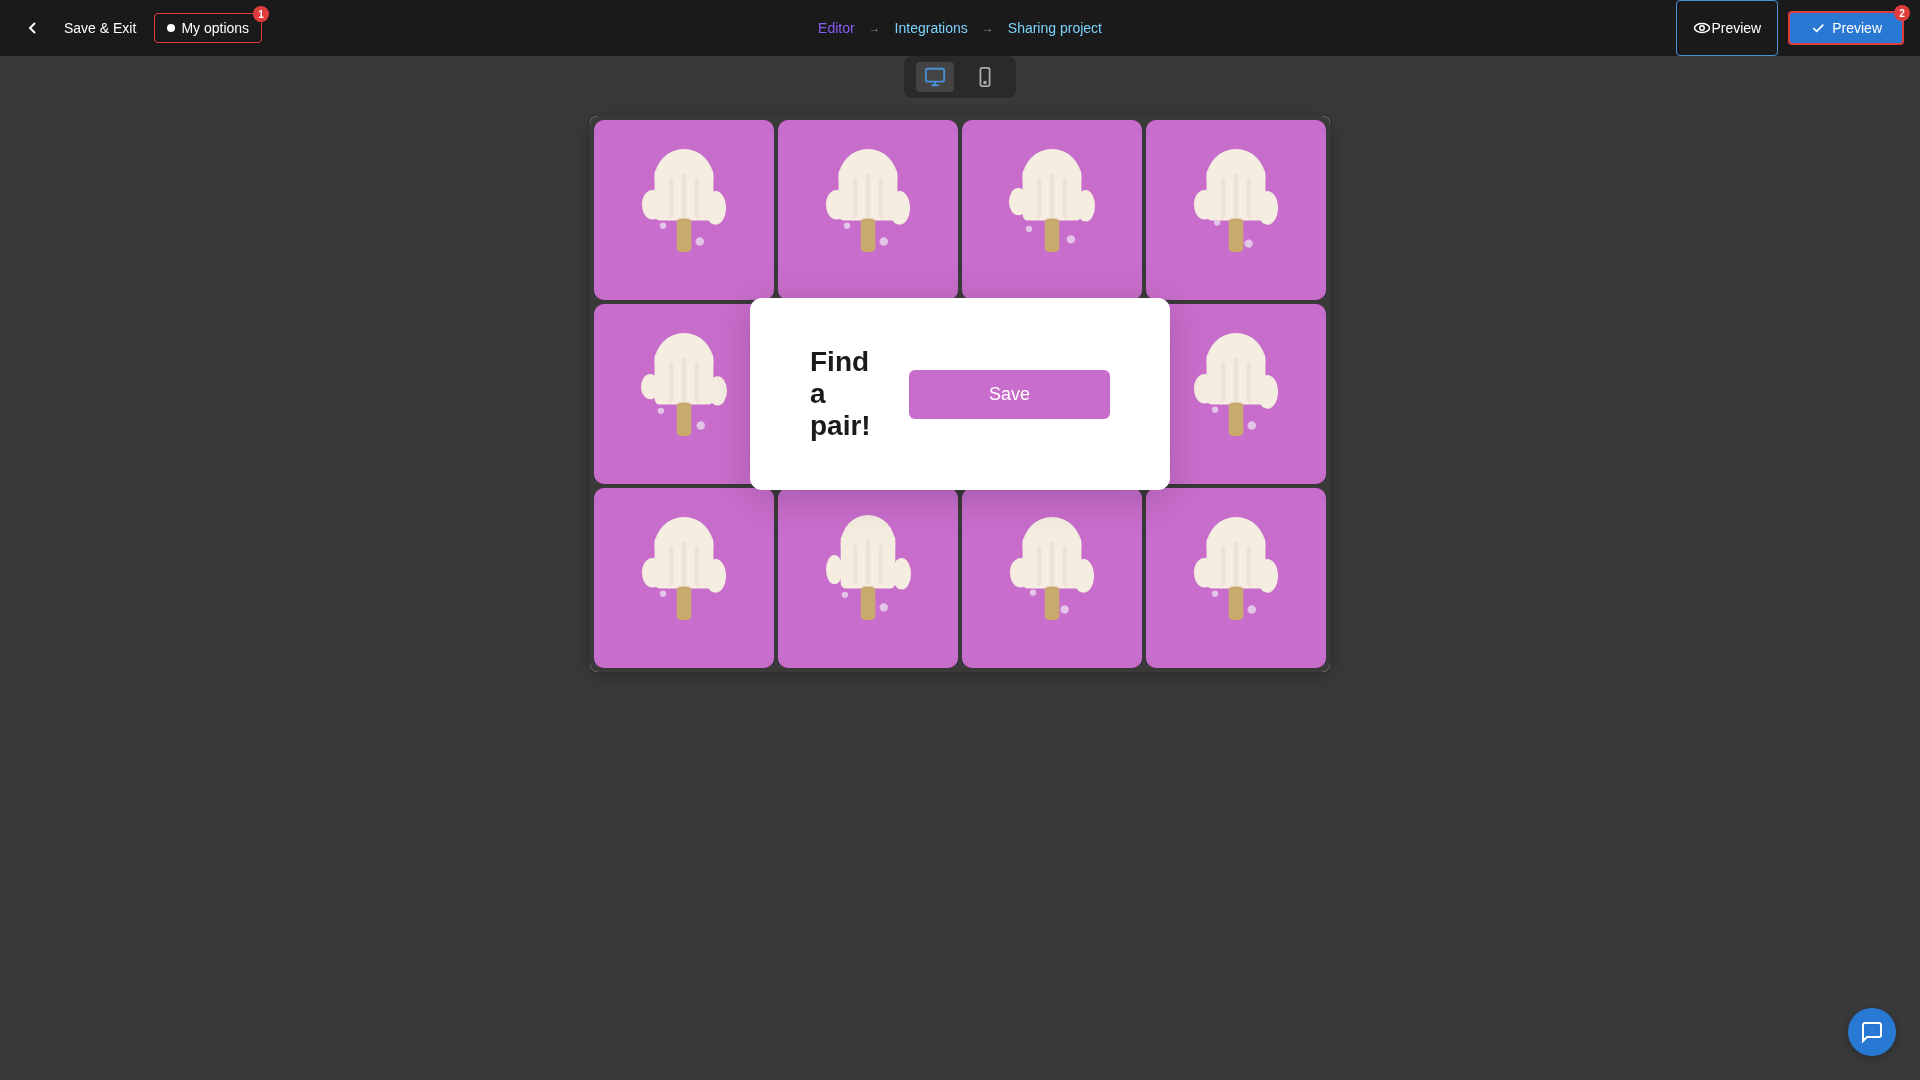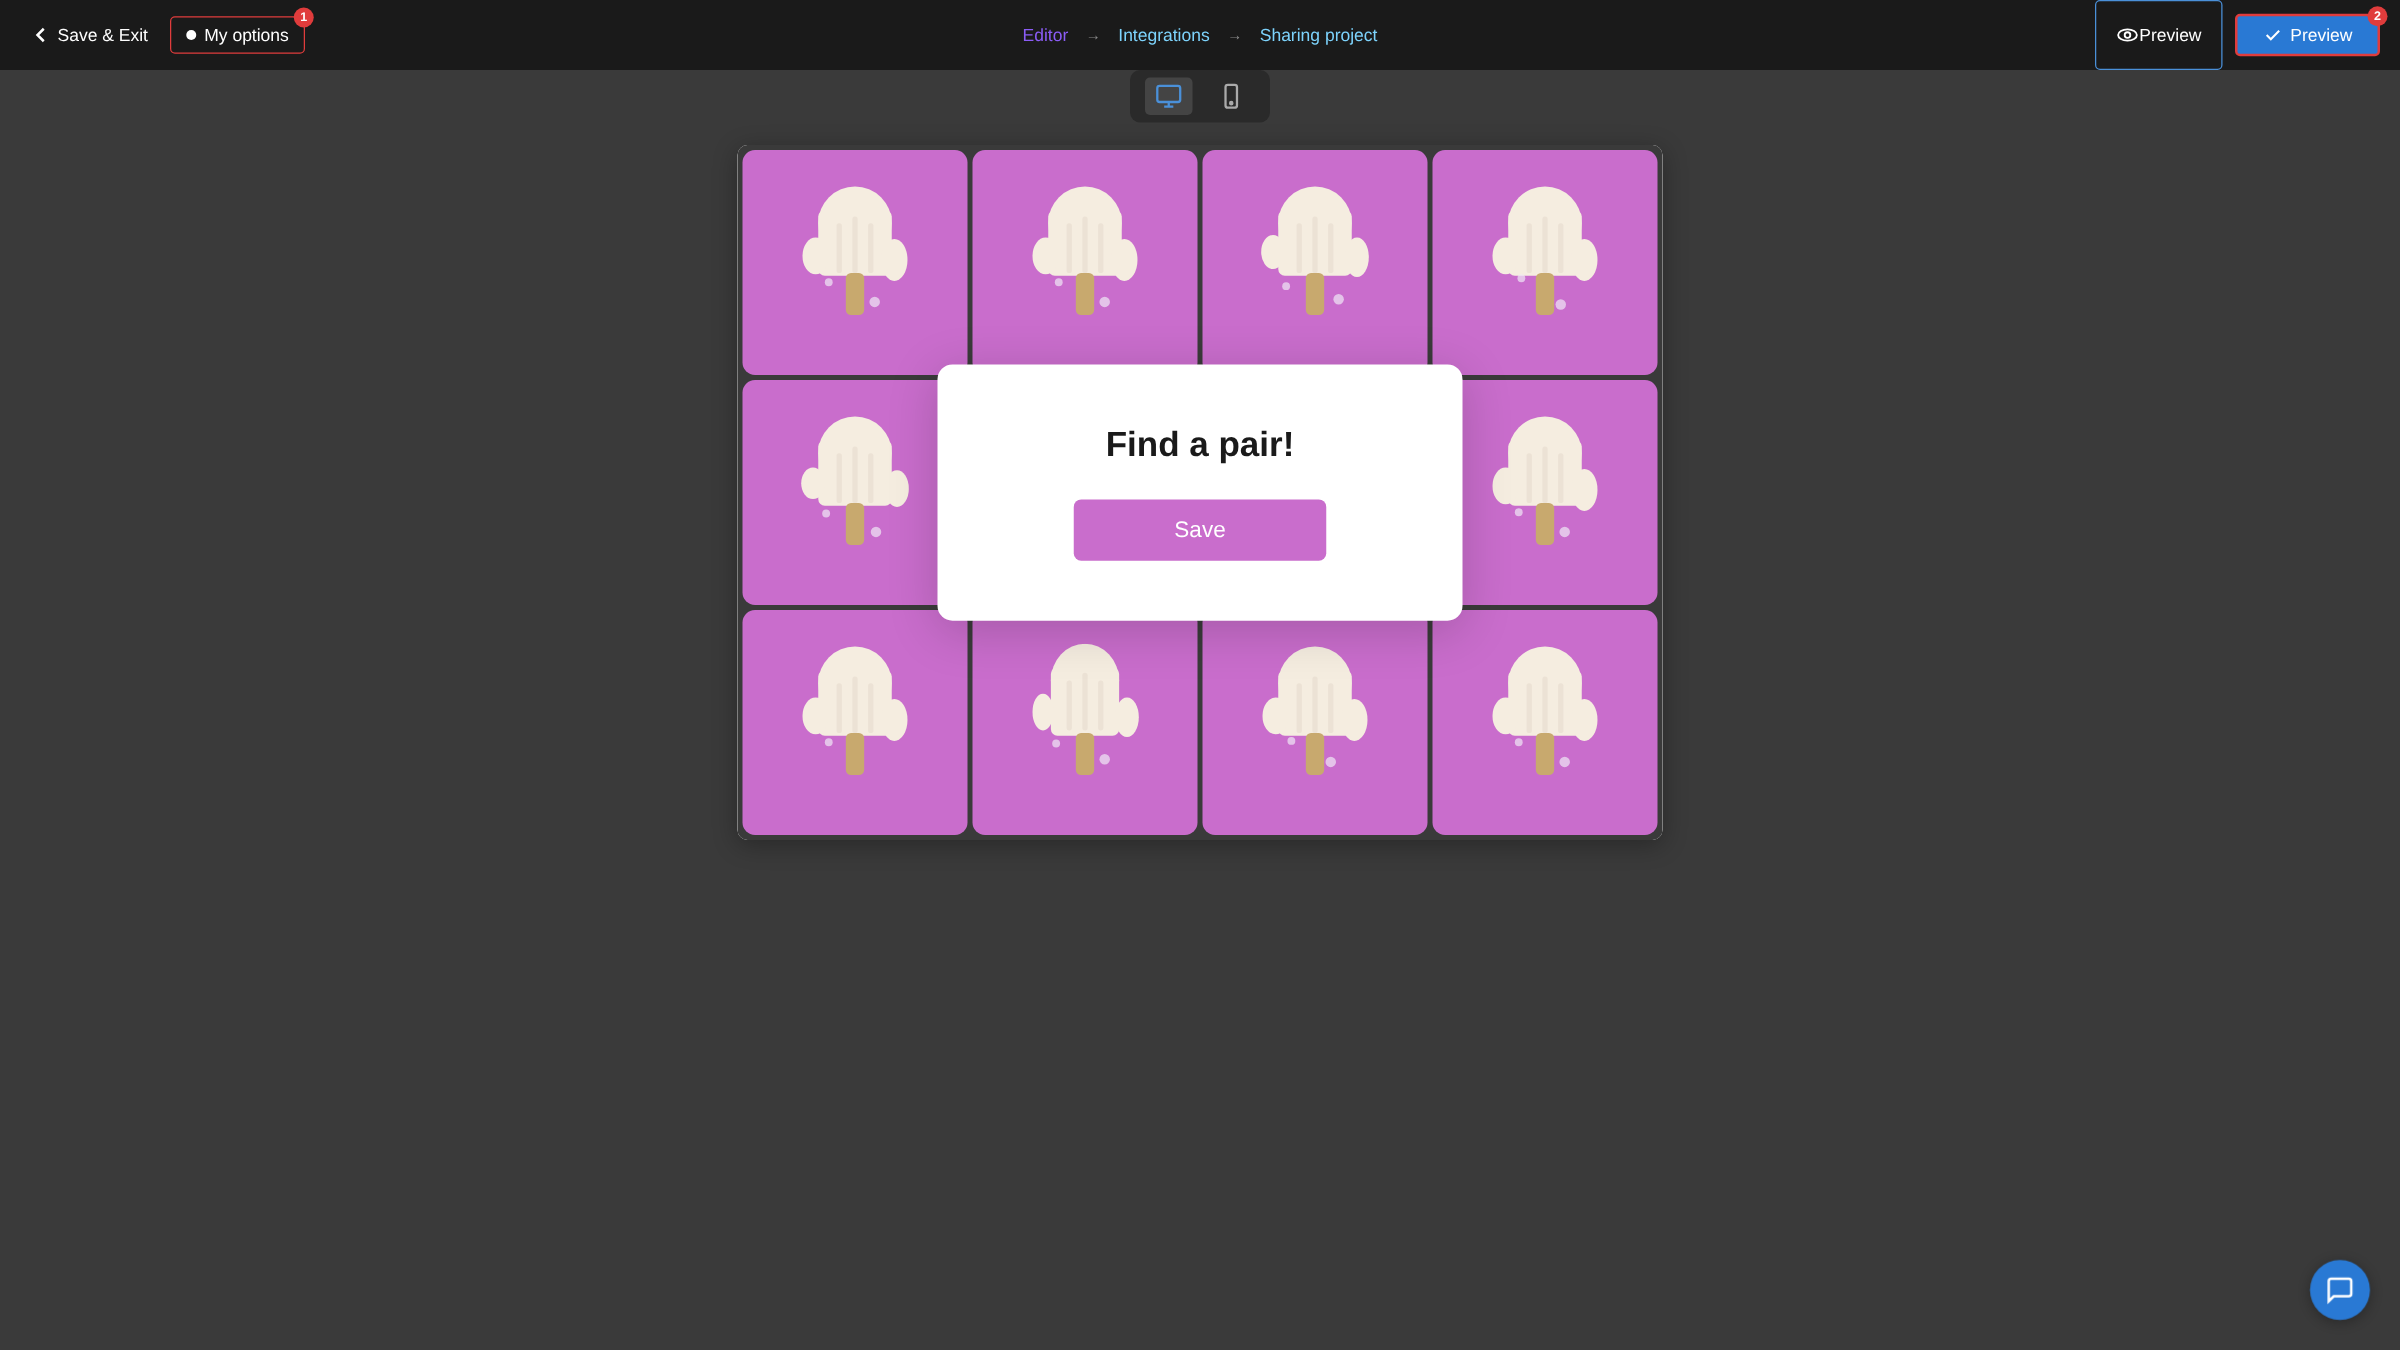--- a/index.html
+++ b/index.html
@@ -25,21 +25,21 @@
       z-index: 10;
     }
     .topbar-left {
       display: flex;
       align-items: center;
       gap: 8px;
     }
     .save-exit-btn {
       display: flex;
       align-items: center;
-      gap: 6px;
+      gap: 24px;
       color: #fff;
       background: transparent;
       border: none;
       cursor: pointer;
       font-size: 14px;
       padding: 6px 10px;
     }
     .save-exit-btn svg { width: 14px; height: 14px; }
 
     .project-name-btn {
@@ -252,21 +252,21 @@
     
     .overlay-modal {
       position: absolute;
       top: 50%;
       left: 50%;
       transform: translate(-50%, -50%);
       background: #fff;
       border-radius: 12px;
       padding: 48px 60px;
       display: flex;
-      flex-direction: column;
+      flex-direction: row;
       align-items: center;
       gap: 28px;
       z-index: 20;
       width: 420px;
       box-shadow: 0 8px 40px rgba(0,0,0,0.18);
     }
     .find-pair-title {
       font-size: 28px;
       font-weight: 700;
       color: #1a1a1a;

